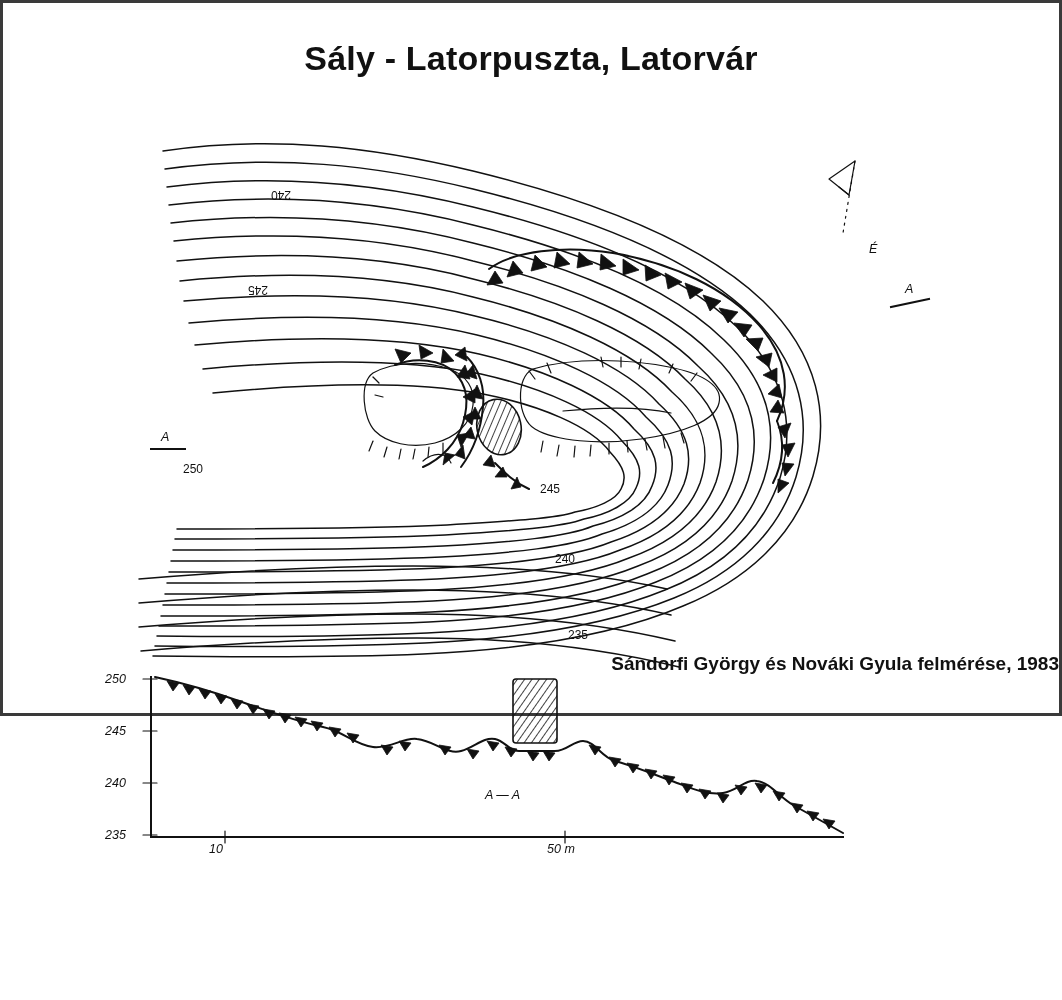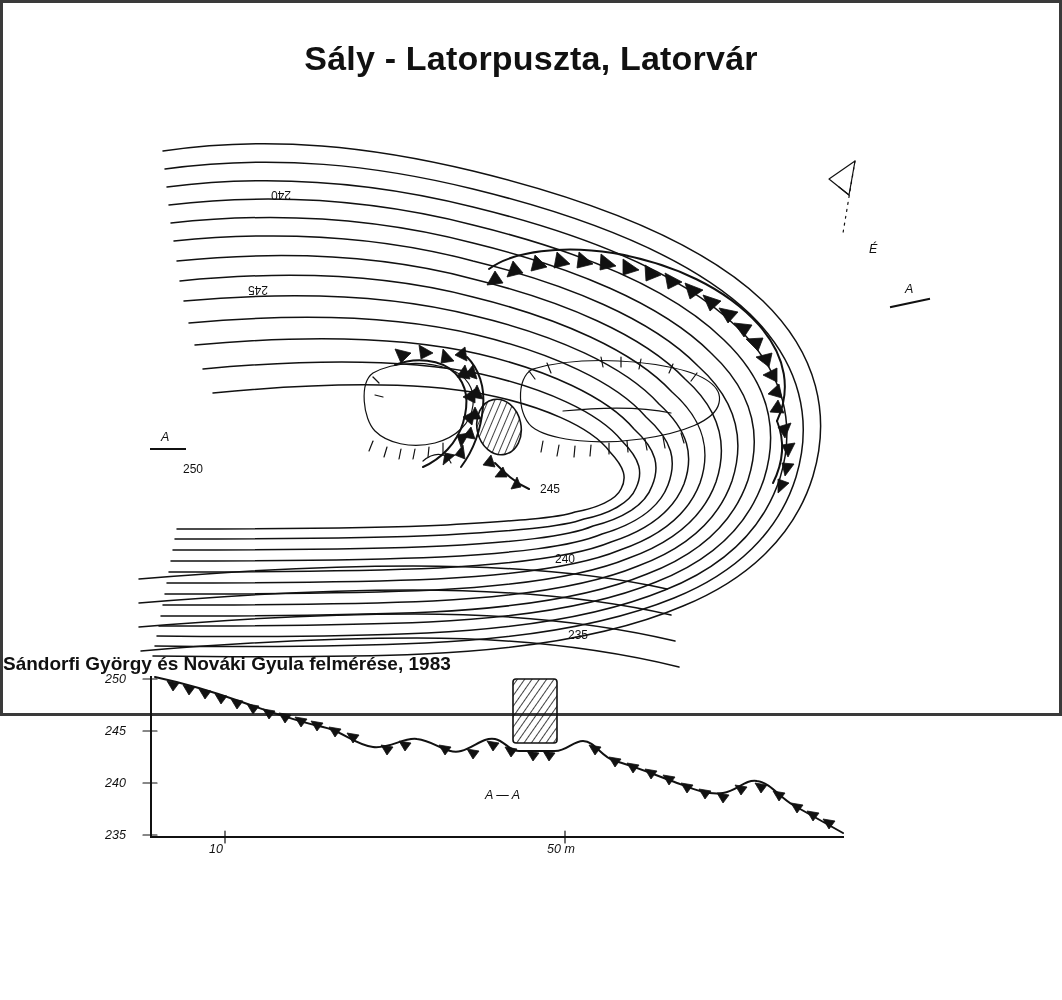--- a/index.html
+++ b/index.html
@@ -31,21 +31,21 @@
     font-size: 34px;
     font-weight: bold;
     letter-spacing: 0.2px;
     color: #111;
   }
   .credit {
     position: absolute;
     bottom: 38px;
     left: 0;
     width: 100%;
-    text-align: left;
+    text-align: right;
     font-size: 19px;
     font-weight: bold;
     color: #111;
   }
   .figure {
     position: absolute;
     top: 108px;
     left: 40px;
     width: 980px;
     height: 770px;

